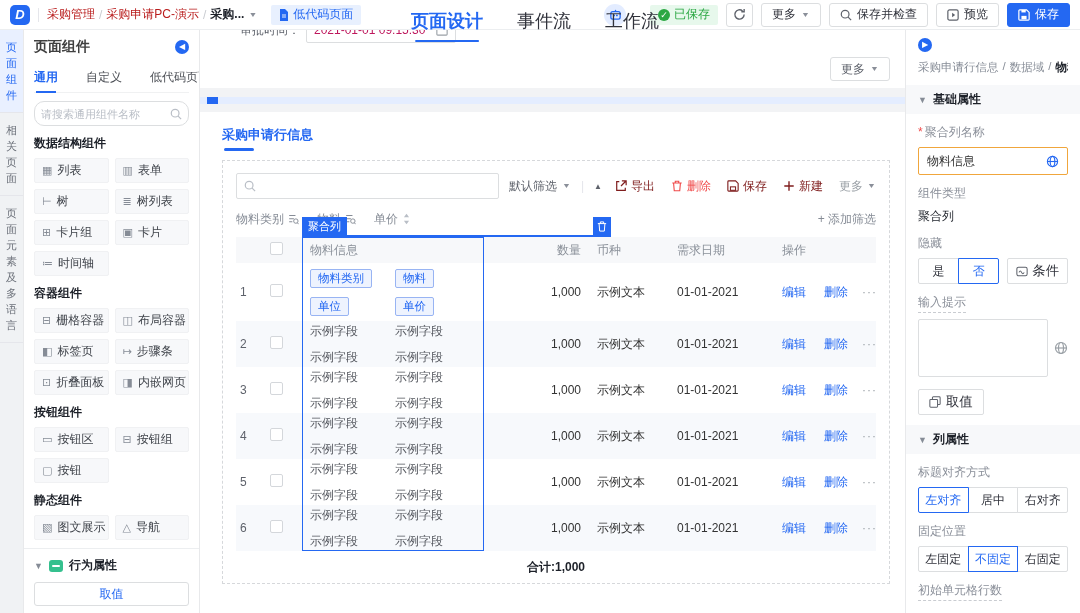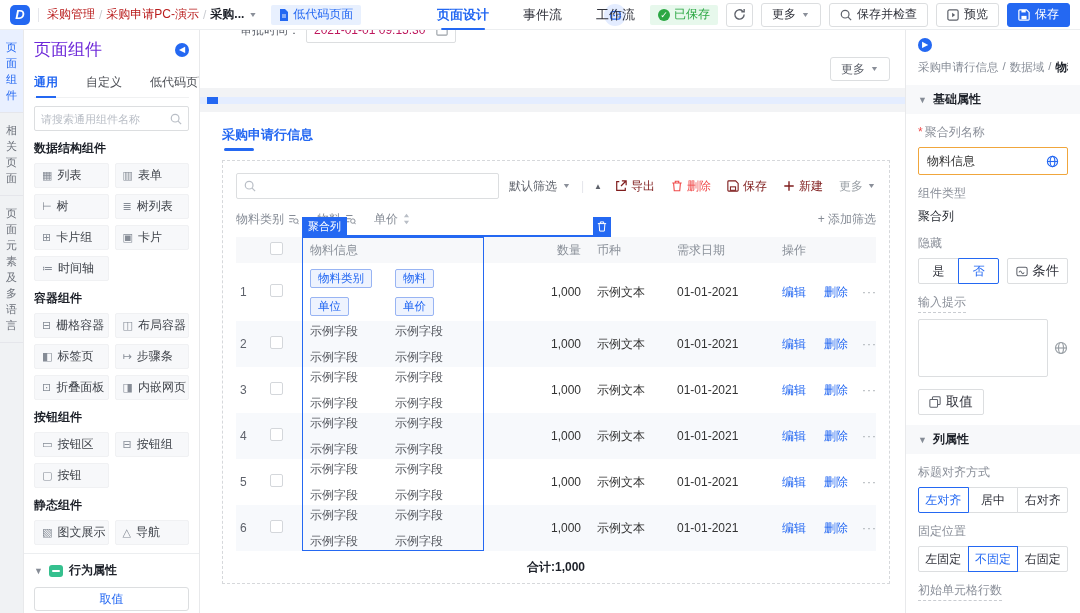--- a/index.html
+++ b/index.html
@@ -11,45 +11,45 @@
   .tb-left{display:flex;align-items:center;gap:8px}
   .logo{width:20px;height:20px;border-radius:5px;background:#2468f2;color:#fff;font-weight:bold;font-size:13px;display:flex;align-items:center;justify-content:center;font-style:italic}
   .vdiv{width:1px;height:14px;background:#e5e6eb}
   .crumbs{display:flex;align-items:center;gap:4px;white-space:nowrap}
   .crumbs .c-grey{color:#b91c1c}
   .crumbs .c-sep{color:#c9ccd1}
   .crumbs b{color:#1d2129;font-weight:bold}
   .chev{color:#8a8f99;font-size:9px;transform:scaleY(.8)}
   .badge-page{display:inline-flex;align-items:center;gap:4px;background:#e8f0fe;color:#2468f2;border-radius:2px;height:20px;padding:0 8px;margin-left:6px}
   .tb-tabs{position:absolute;left:50%;transform:translateX(-52%);top:0;height:30px;display:flex;gap:34px}
-  .tb-tab{height:30px;display:flex;align-items:center;color:#30323b;cursor:pointer;position:relative;font-size:13px}
+  .tb-tab{height:42px;display:flex;align-items:center;color:#30323b;cursor:pointer;position:relative;font-size:18px}
   .tb-tab.active{color:#2468f2;font-weight:bold}
   .tb-tab.active::after{content:"";position:absolute;left:4px;right:4px;bottom:0;height:2px;background:#2468f2;border-radius:1px}
   .tb-right{margin-left:auto;display:flex;align-items:center;gap:8px}
   .ai-icon{width:22px;height:22px;border-radius:50%;background:#e3ecff;display:flex;align-items:center;justify-content:center;margin-right:16px}
   .saved{display:inline-flex;align-items:center;gap:4px;background:#e7f8ec;color:#2ba743;height:20px;padding:0 8px;border-radius:2px}
   .saved i{font-style:normal;width:12px;height:12px;border-radius:50%;background:#2ba743;color:#fff;font-size:9px;line-height:12px;text-align:center}
   .btn{display:inline-flex;align-items:center;gap:5px;height:24px;padding:0 10px;border:1px solid #dcdee0;border-radius:3px;background:#fff;color:#30323b;font-size:12px;cursor:pointer;white-space:nowrap}
   .btn.icon-only{padding:0 6px}
   .btn.primary{background:#2468f2;border-color:#2468f2;color:#fff}
   
   .rail{position:absolute;top:30px;left:0;width:24px;bottom:0;background:#f0f2f4;border-right:1px solid #e8e9eb;z-index:20}
   .rail-item{display:flex;flex-direction:column;align-items:center;padding:10px 0;gap:2px;color:#6b7079;border-bottom:1px solid #e5e6eb;cursor:pointer}
   .rail-item span{font-size:11px;line-height:14px}
   .rail-item.active{color:#2468f2;background:#e9f0ff}
   
   .lpanel{position:absolute;top:30px;left:24px;width:176px;bottom:0;background:#fff;border-right:1px solid #e8e9eb;padding:8px 10px 0;overflow:hidden;z-index:20}
   .lp-head{display:flex;align-items:center;justify-content:space-between}
-  .lp-title{font-weight:normal;font-size:17px;color:#6d28d9}
+  .lp-title{font-weight:bold;font-size:14px;color:#404040}
   .coll-ico{width:14px;height:14px;border-radius:50%;background:#2468f2;color:#fff;font-size:8px;line-height:14px;text-align:center}
   .lp-tabs{display:flex;gap:28px;margin-top:8px;border-bottom:1px solid #f0f1f2}
   .lp-tab{padding:5px 0 6px;color:#4e5157;cursor:pointer;position:relative;white-space:nowrap}
   .lp-tab.active{color:#2468f2;font-weight:bold}
   .lp-tab.active::after{content:"";position:absolute;left:2px;right:2px;bottom:-1px;height:2px;background:#2468f2}
-  .lp-search{margin-top:8px;height:25px;border:1px solid #dcdee0;border-radius:2px;display:flex;align-items:center;padding:0 6px;gap:4px;color:#b9bec6}
+  .lp-search{margin-top:8px;height:25px;border:1px solid #dcdee0;border-radius:10px;display:flex;align-items:center;padding:0 6px;gap:4px;color:#b9bec6}
   .lp-search input{border:0;outline:0;flex:1;font-size:11px;color:#333;min-width:0}
   .lp-search input::placeholder{color:#b9bec6}
   .grp-title{font-weight:bold;color:#1d2129;margin:9px 0 6px}
   .grp-grid{display:grid;grid-template-columns:1fr 1fr;gap:6px}
   .comp-item{height:25px;background:#f7f8fa;border:1px solid #f0f1f3;border-radius:2px;display:flex;align-items:center;gap:5px;padding:0 7px;color:#41454c;cursor:grab;white-space:nowrap;overflow:hidden}
   .ci-icon{color:#868c96;font-size:11px}
   .behavior{margin:8px -10px 0;border-top:1px solid #eceef0;padding:8px 10px 0}
   .bh-head{display:flex;align-items:center;gap:6px;font-weight:bold;color:#1d2129}
   .bh-head .caret{color:#868c96;font-size:9px}
   .bh-ico{width:14px;height:12px;border-radius:3px;background:#35c08e;position:relative}

